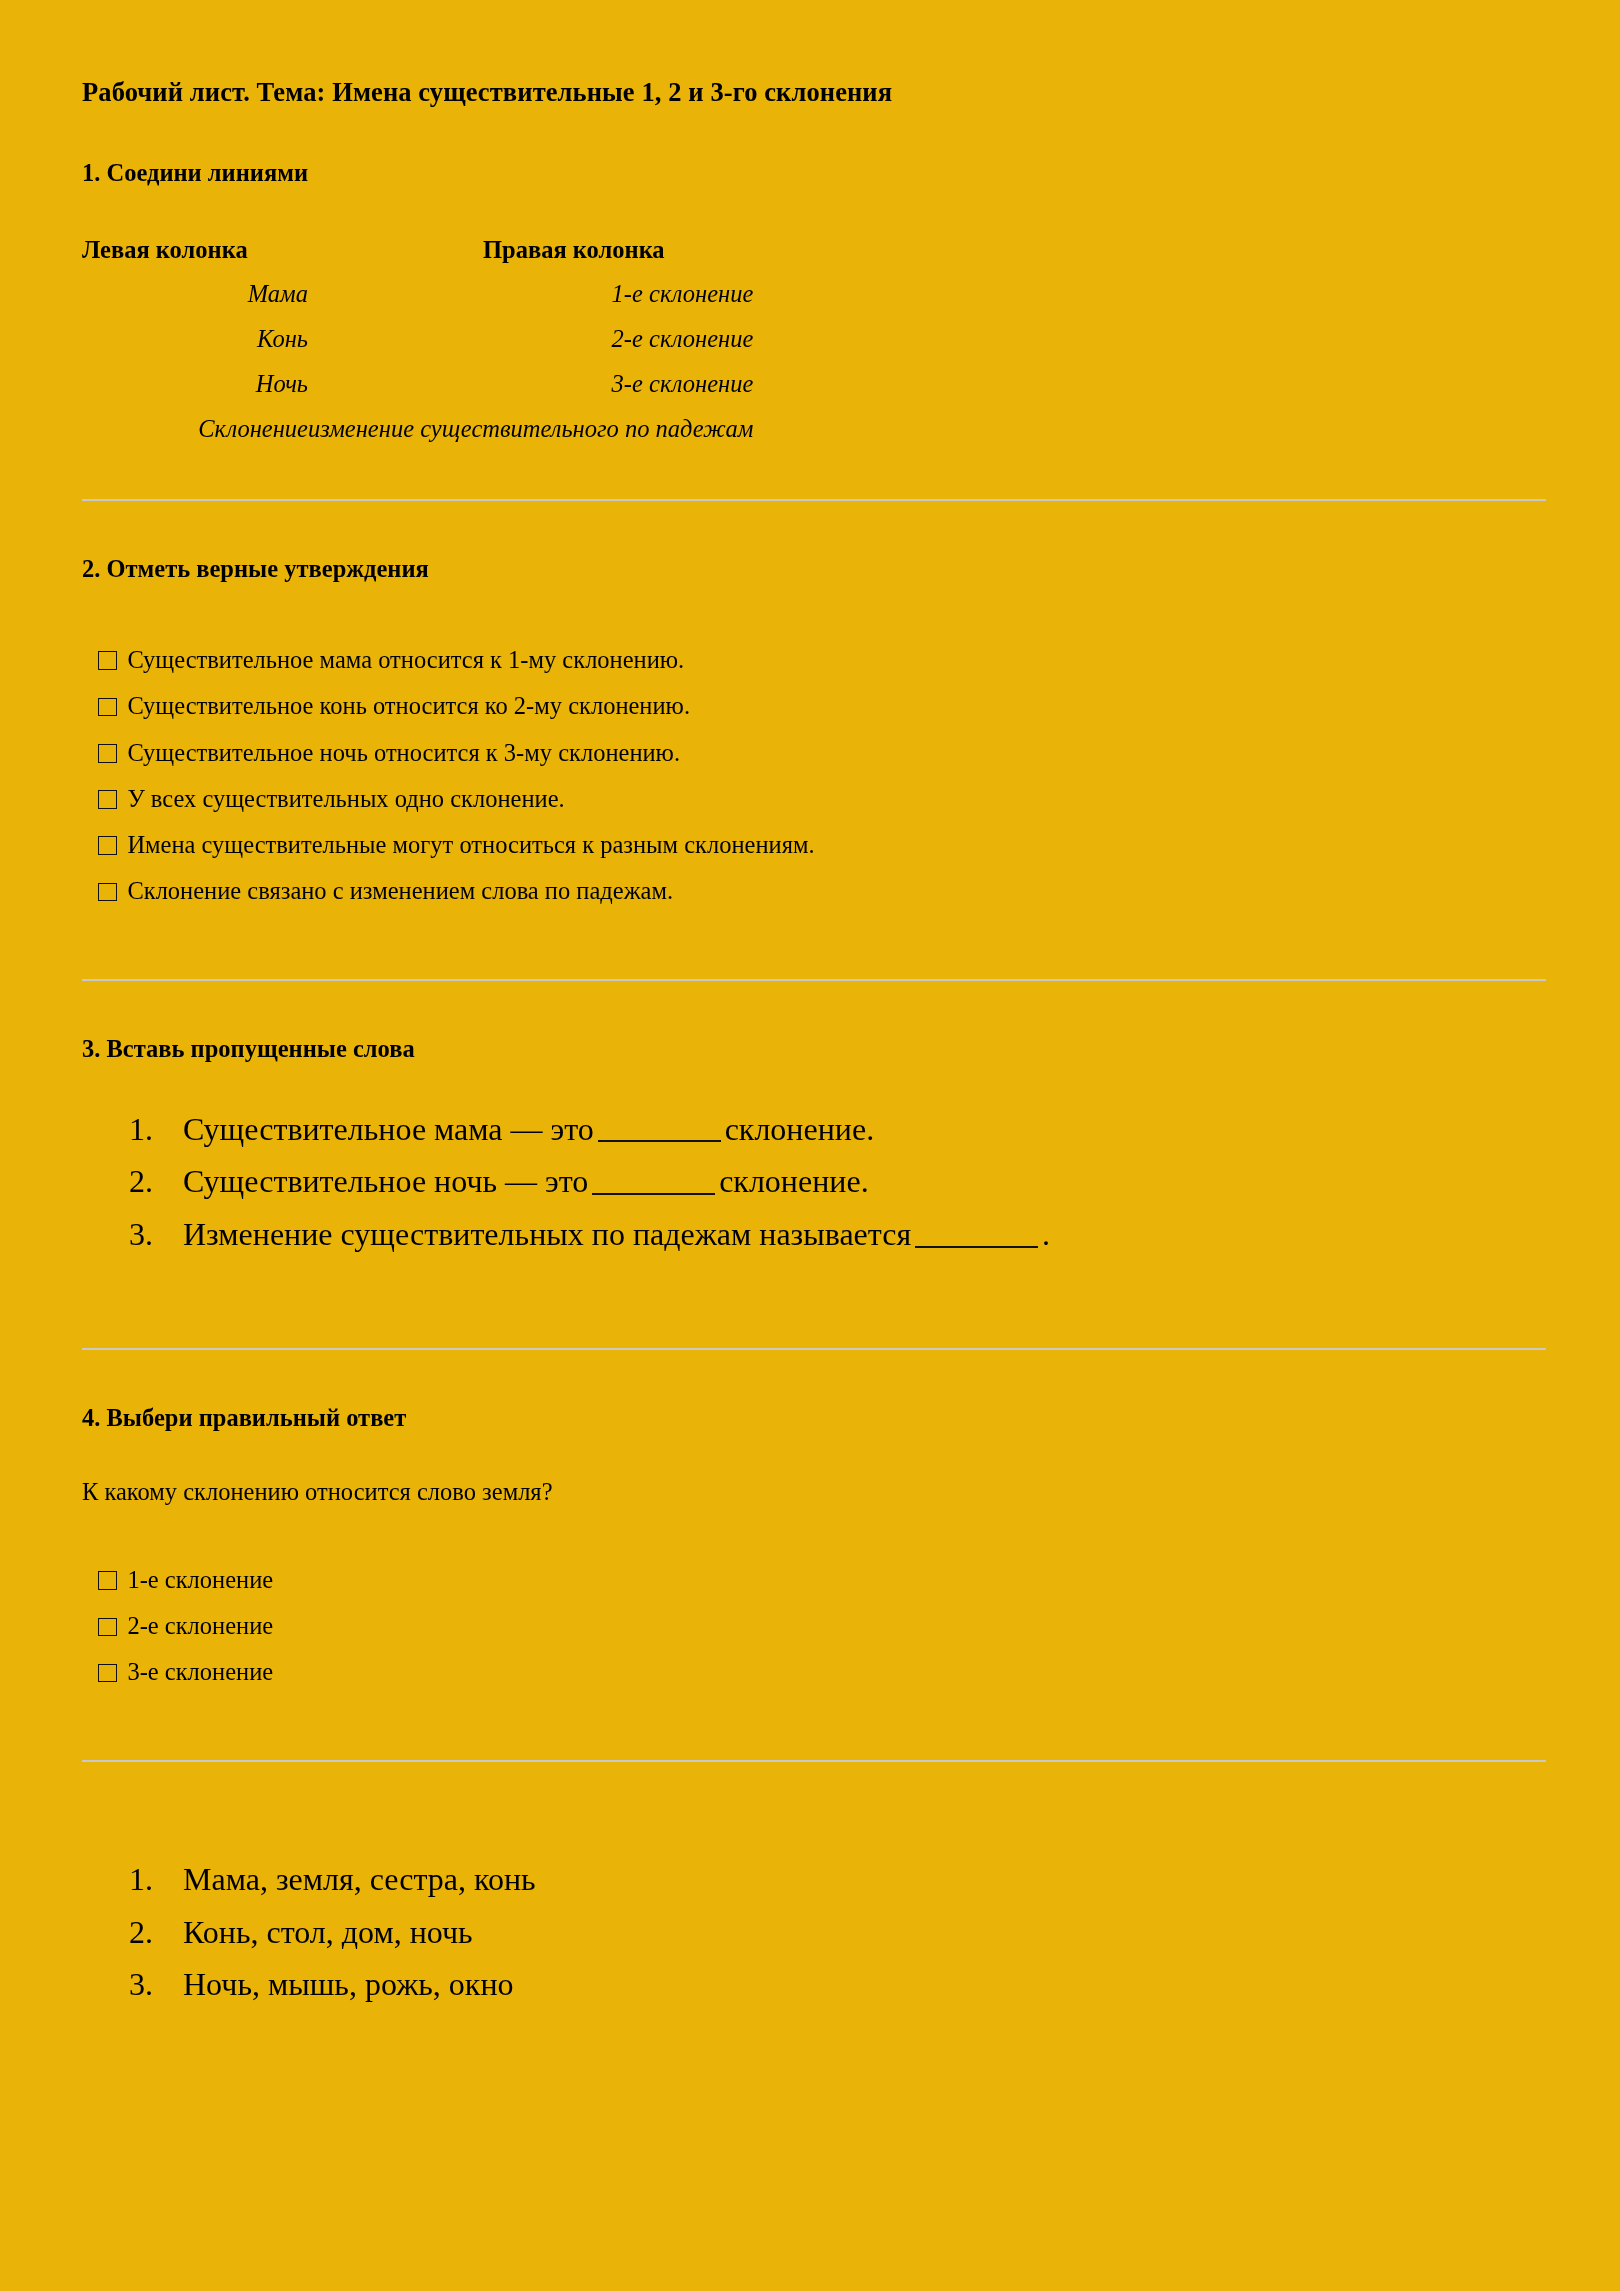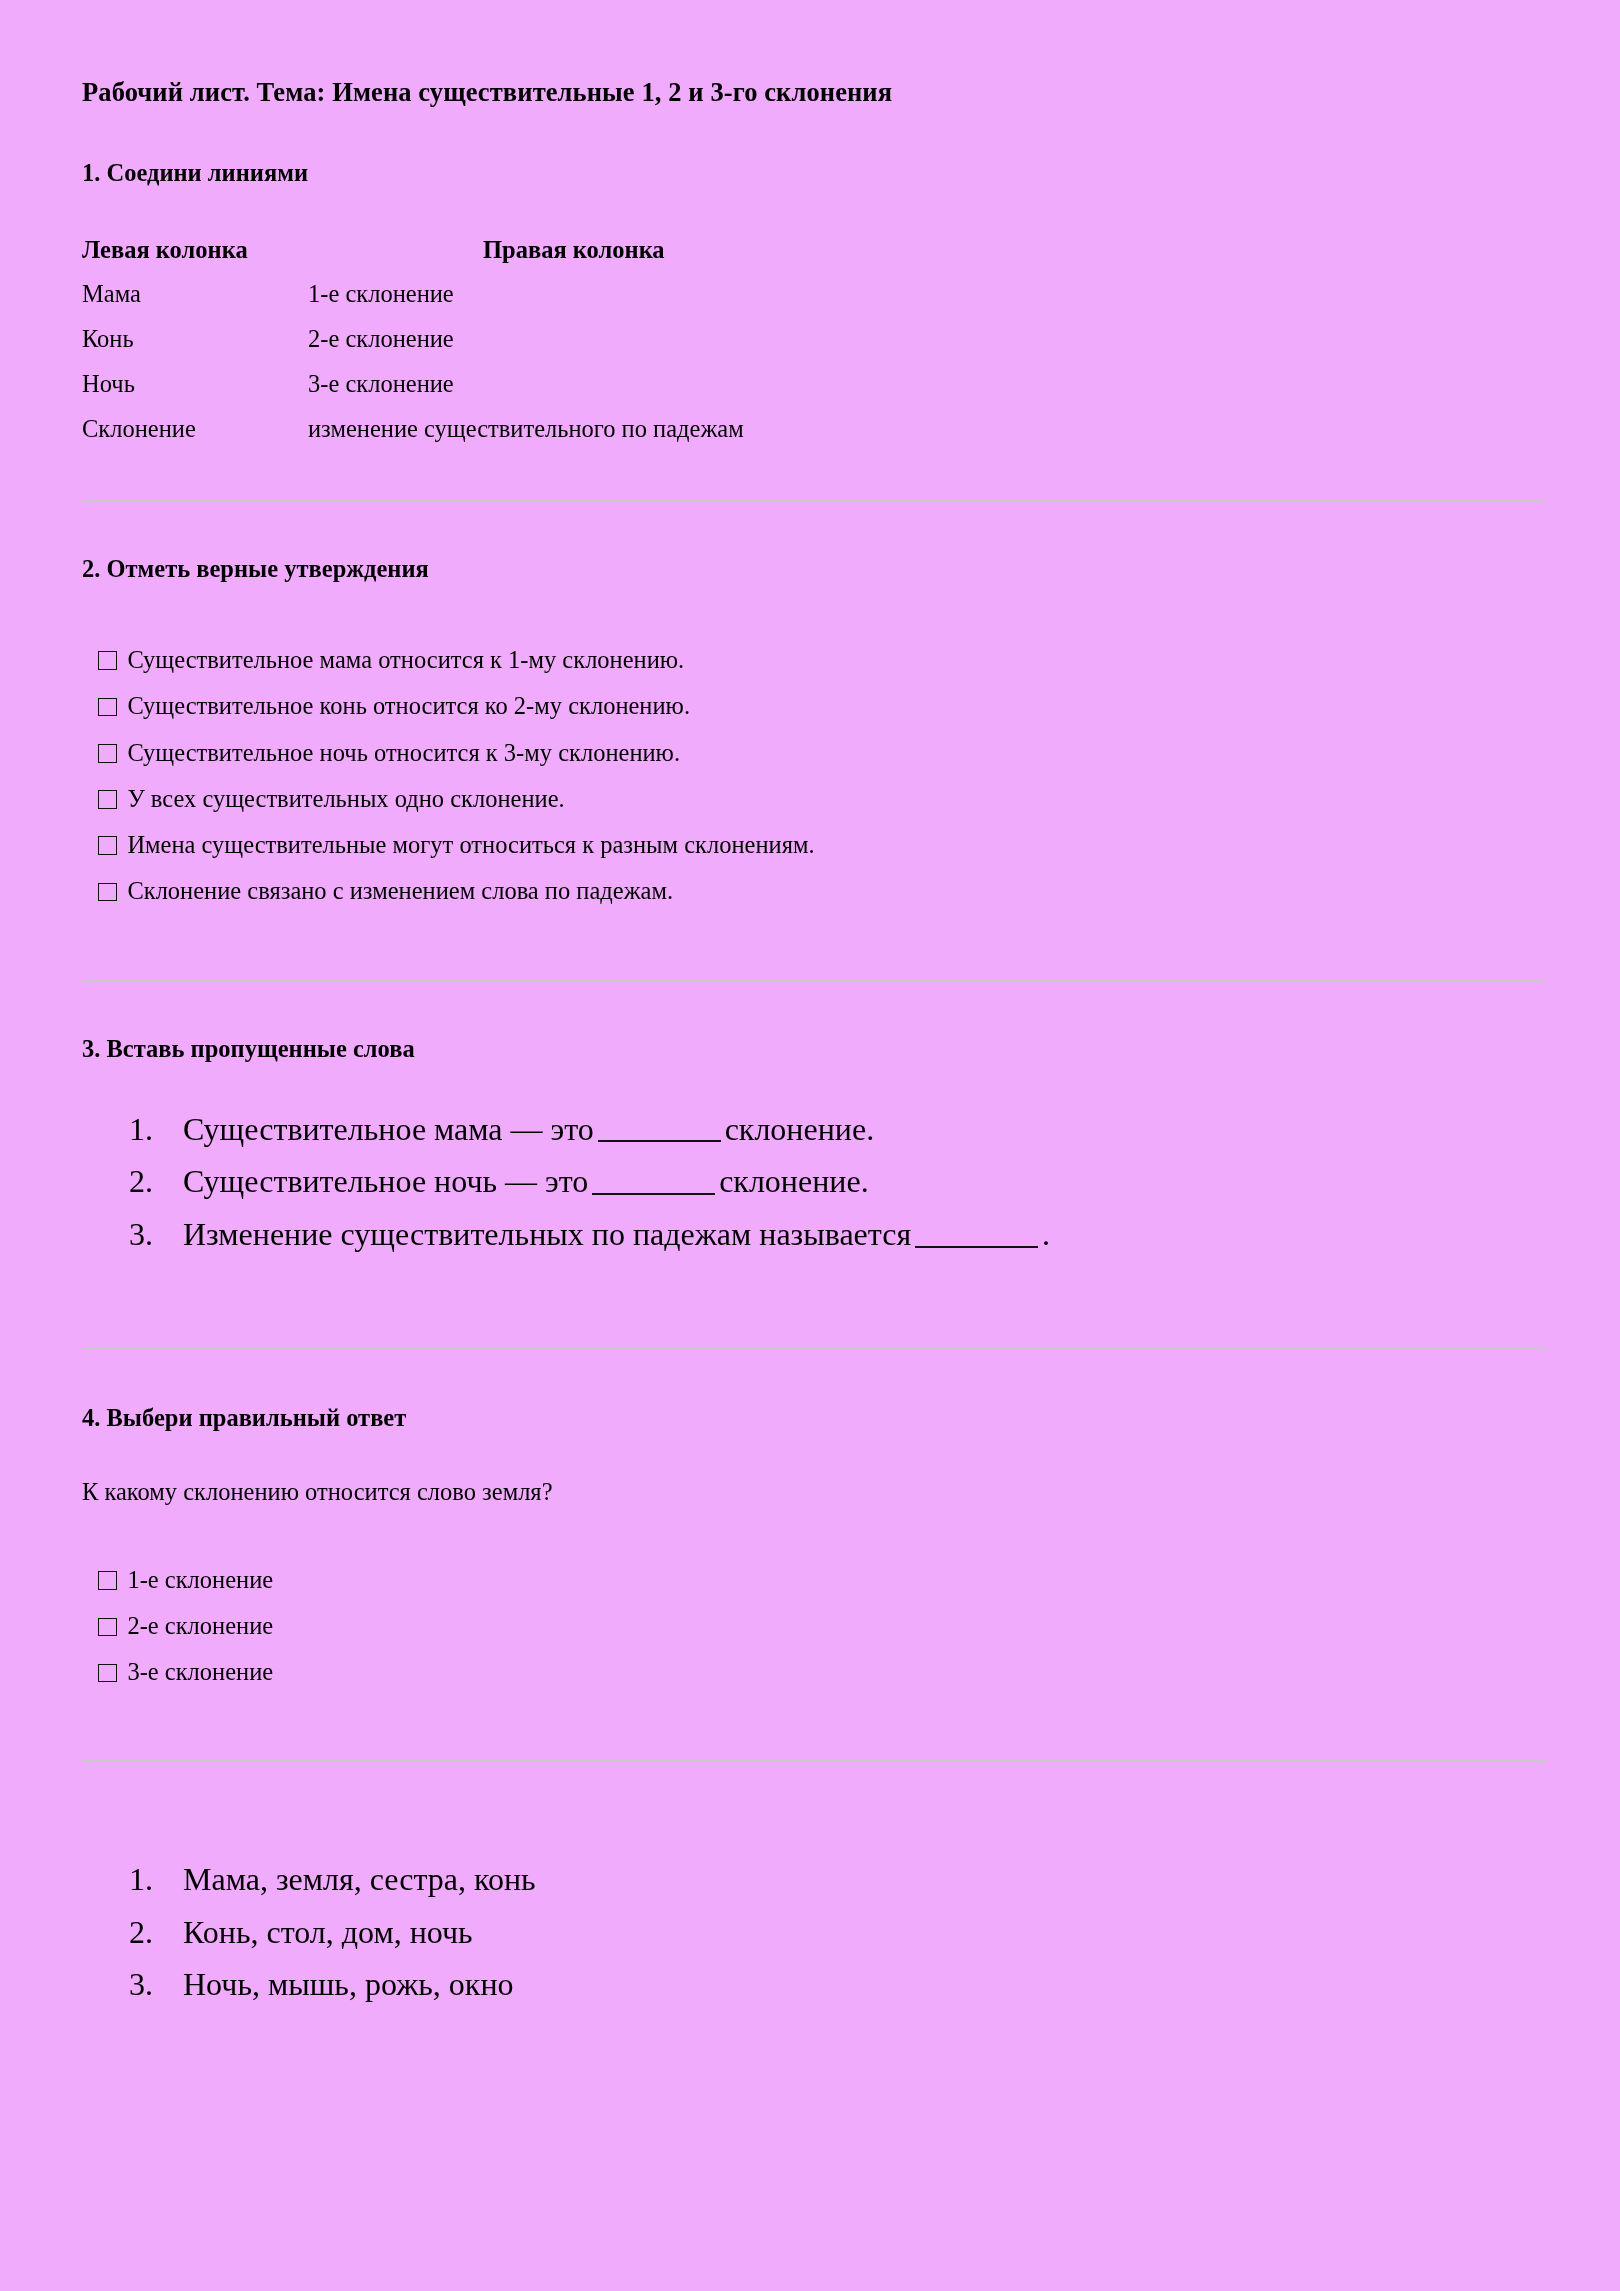--- a/index.html
+++ b/index.html
@@ -10,21 +10,21 @@
   }
   body {
     font-family: "Liberation Serif", "DejaVu Serif", serif;
     color: #000000;
     -webkit-font-smoothing: antialiased;
   }
   .page {
     position: relative;
     width: 1620px;
     height: 2292px;
-    background: #f0abfc;
+    background: #eab308;
     box-sizing: border-box;
     padding: 76px 74px 0 82px;
     overflow: hidden;
   }
 
   
   .doc-title {
     font-size: 26.5px;
     font-weight: bold;
     line-height: 1.25;
@@ -60,25 +60,26 @@
     line-height: 1.32;
   }
   table.pair-table th {
     text-align: left;
     font-weight: bold;
     padding: 0 0 9.8px 0;
     vertical-align: top;
     margin-left: 46px;
   }
   table.pair-table td {
-    text-align: left;
+    text-align: right;
     font-weight: normal;
     padding: 2px 0 10.8px 0;
     vertical-align: top;
     white-space: nowrap;
+    font-style: italic;
   }
   table.pair-table th.col-left,
   table.pair-table td.col-left  { width: 226px; padding-right: 0; }
   table.pair-table th.col-right { padding-left: 175px; }
   table.pair-table td.col-right { padding-left: 0; }
 
   
   ul.check-list {
     list-style: none;
     margin: 16px;

